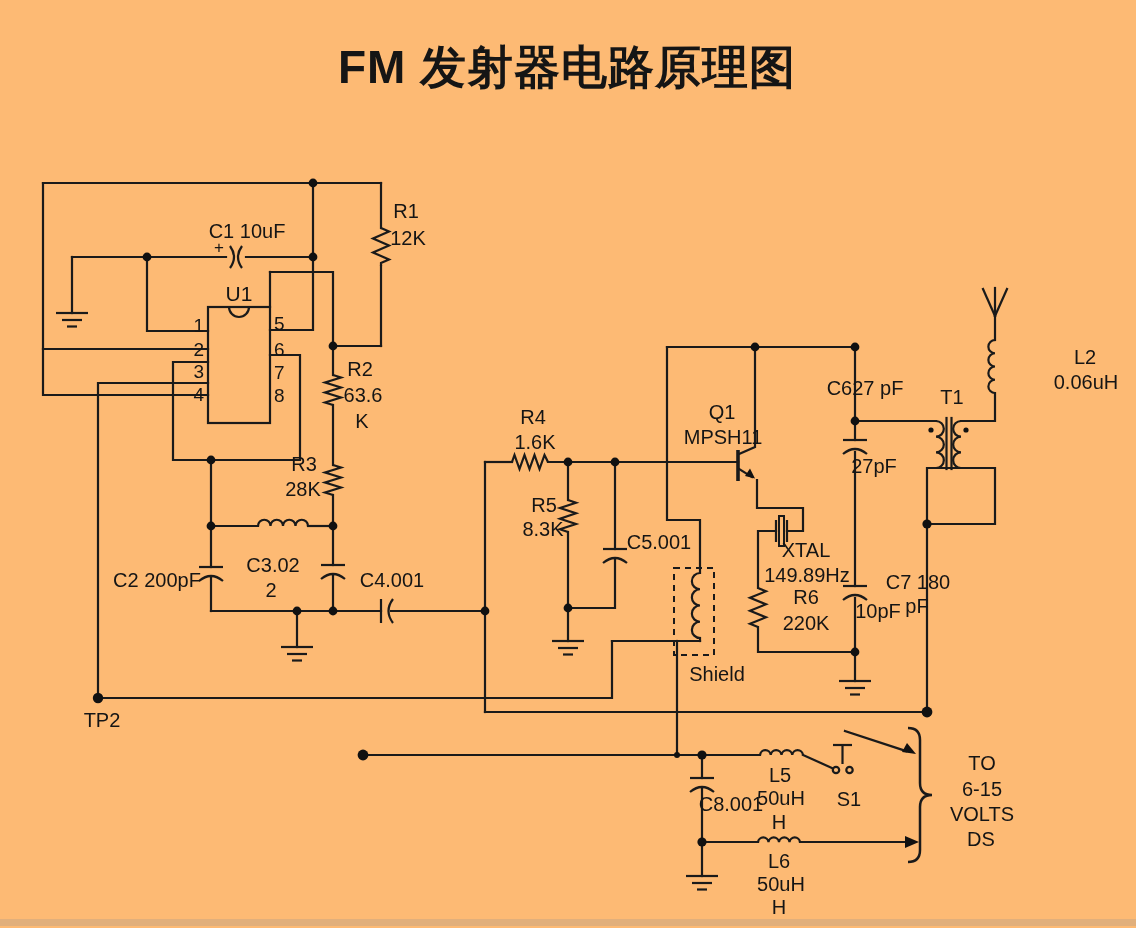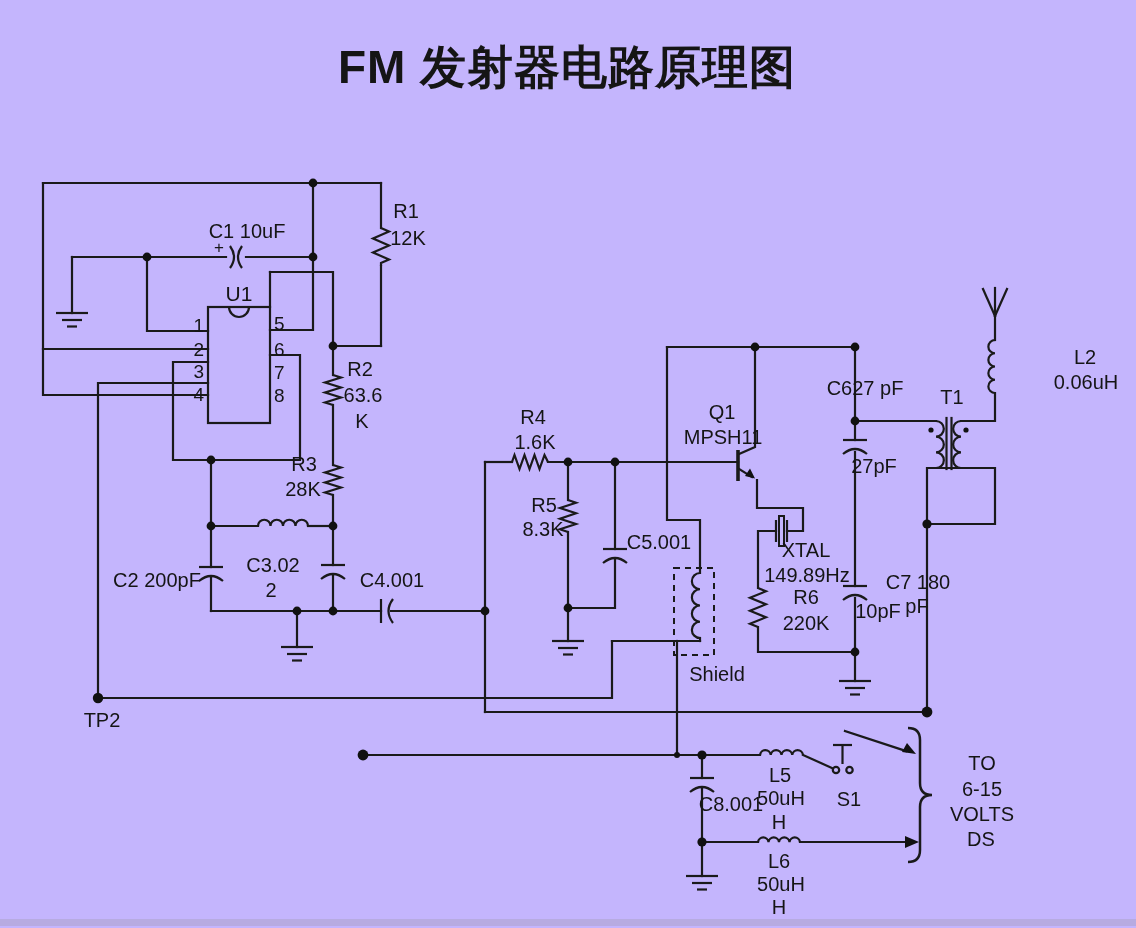--- a/index.html
+++ b/index.html
@@ -1,17 +1,17 @@
 <!DOCTYPE html>
 <html><head>
 <meta charset="utf-8">
 <style>
   html,body{margin:0;padding:0;background:#ffffff;}
   body{font-family:"Liberation Sans","DejaVu Sans",sans-serif;}
-  .stage{position:relative;width:1136px;height:928px;background:#c4b5fd;overflow:hidden;}
+  .stage{position:relative;width:1136px;height:928px;background:#fdba74;overflow:hidden;}
   svg{display:block;}
   svg text{fill:#151515;font-family:"Liberation Sans","DejaVu Sans",sans-serif;}
   .wire{stroke:#1a1a1a;stroke-width:2.2;fill:none;stroke-linecap:square;}
   .sym{stroke:#1a1a1a;stroke-width:2.2;fill:none;stroke-linejoin:miter;}
   .thick{stroke-width:3.6;}
   .dot{fill:#111;stroke:none;}
   .lbl{font-size:20px;}
   .pin{font-size:19px;}
   .ttl{font-size:46px;font-weight:bold;letter-spacing:1px;}
   .dashbox{stroke:#1a1a1a;stroke-width:2;fill:none;stroke-dasharray:6 5;}

